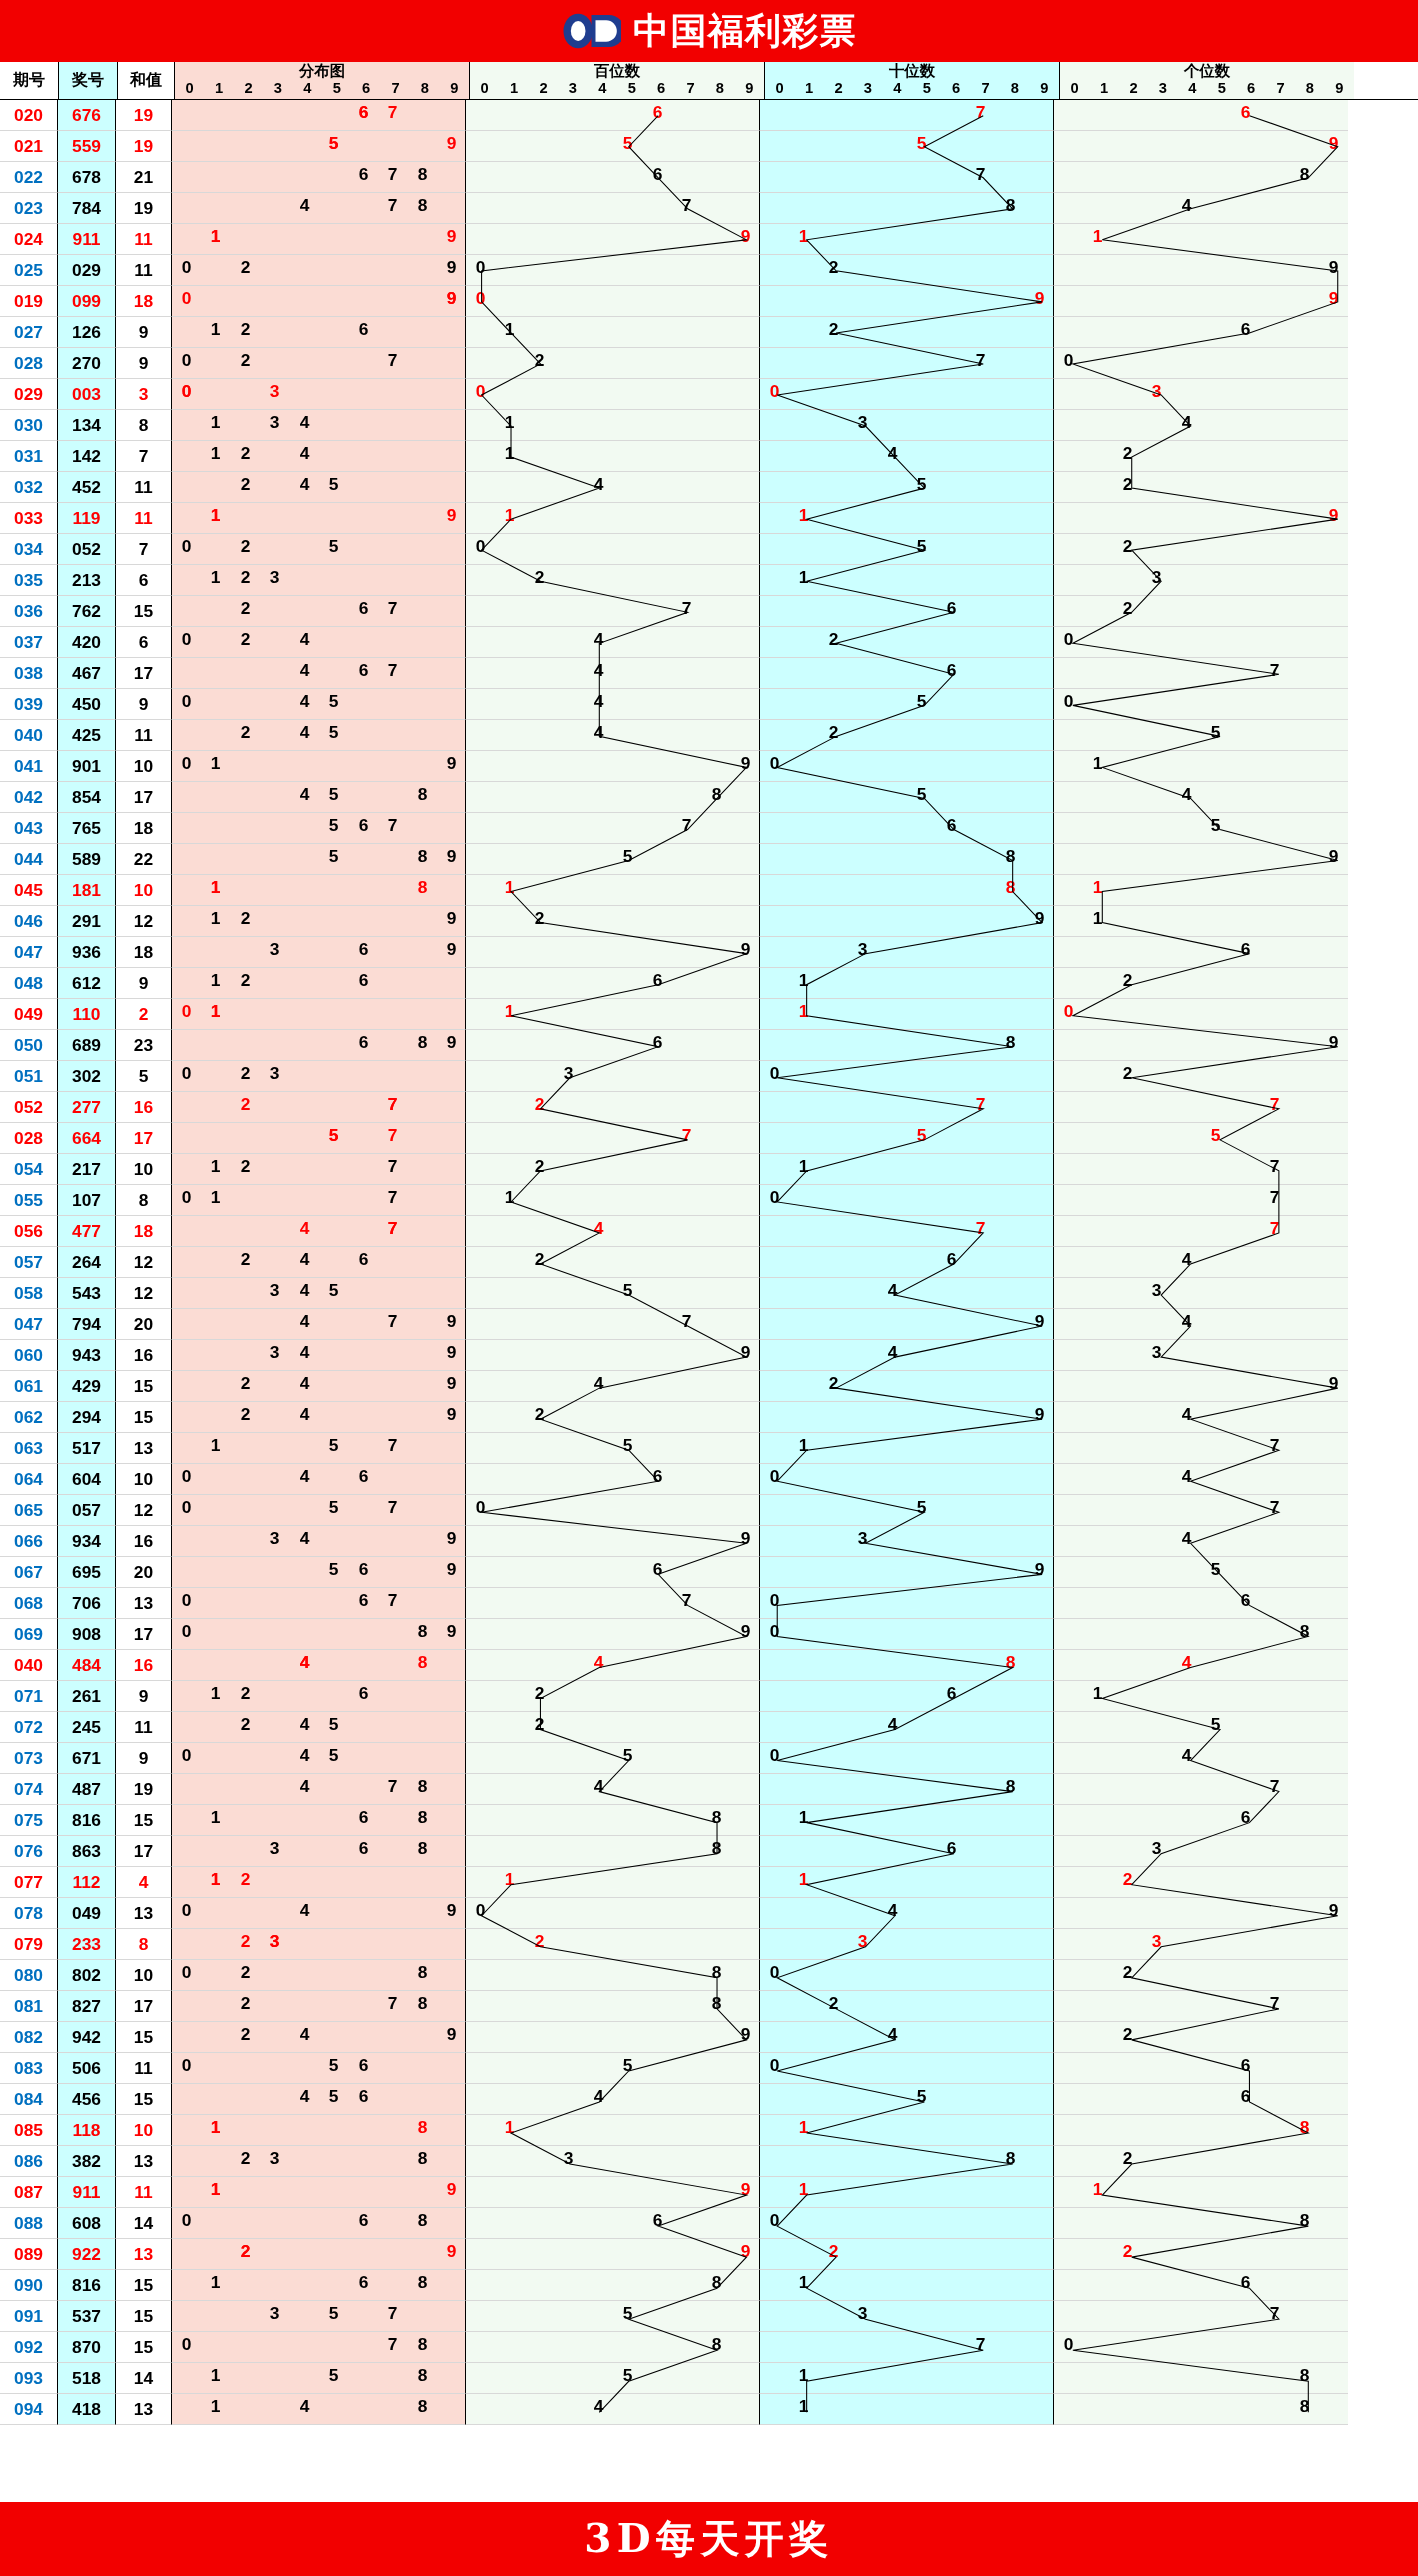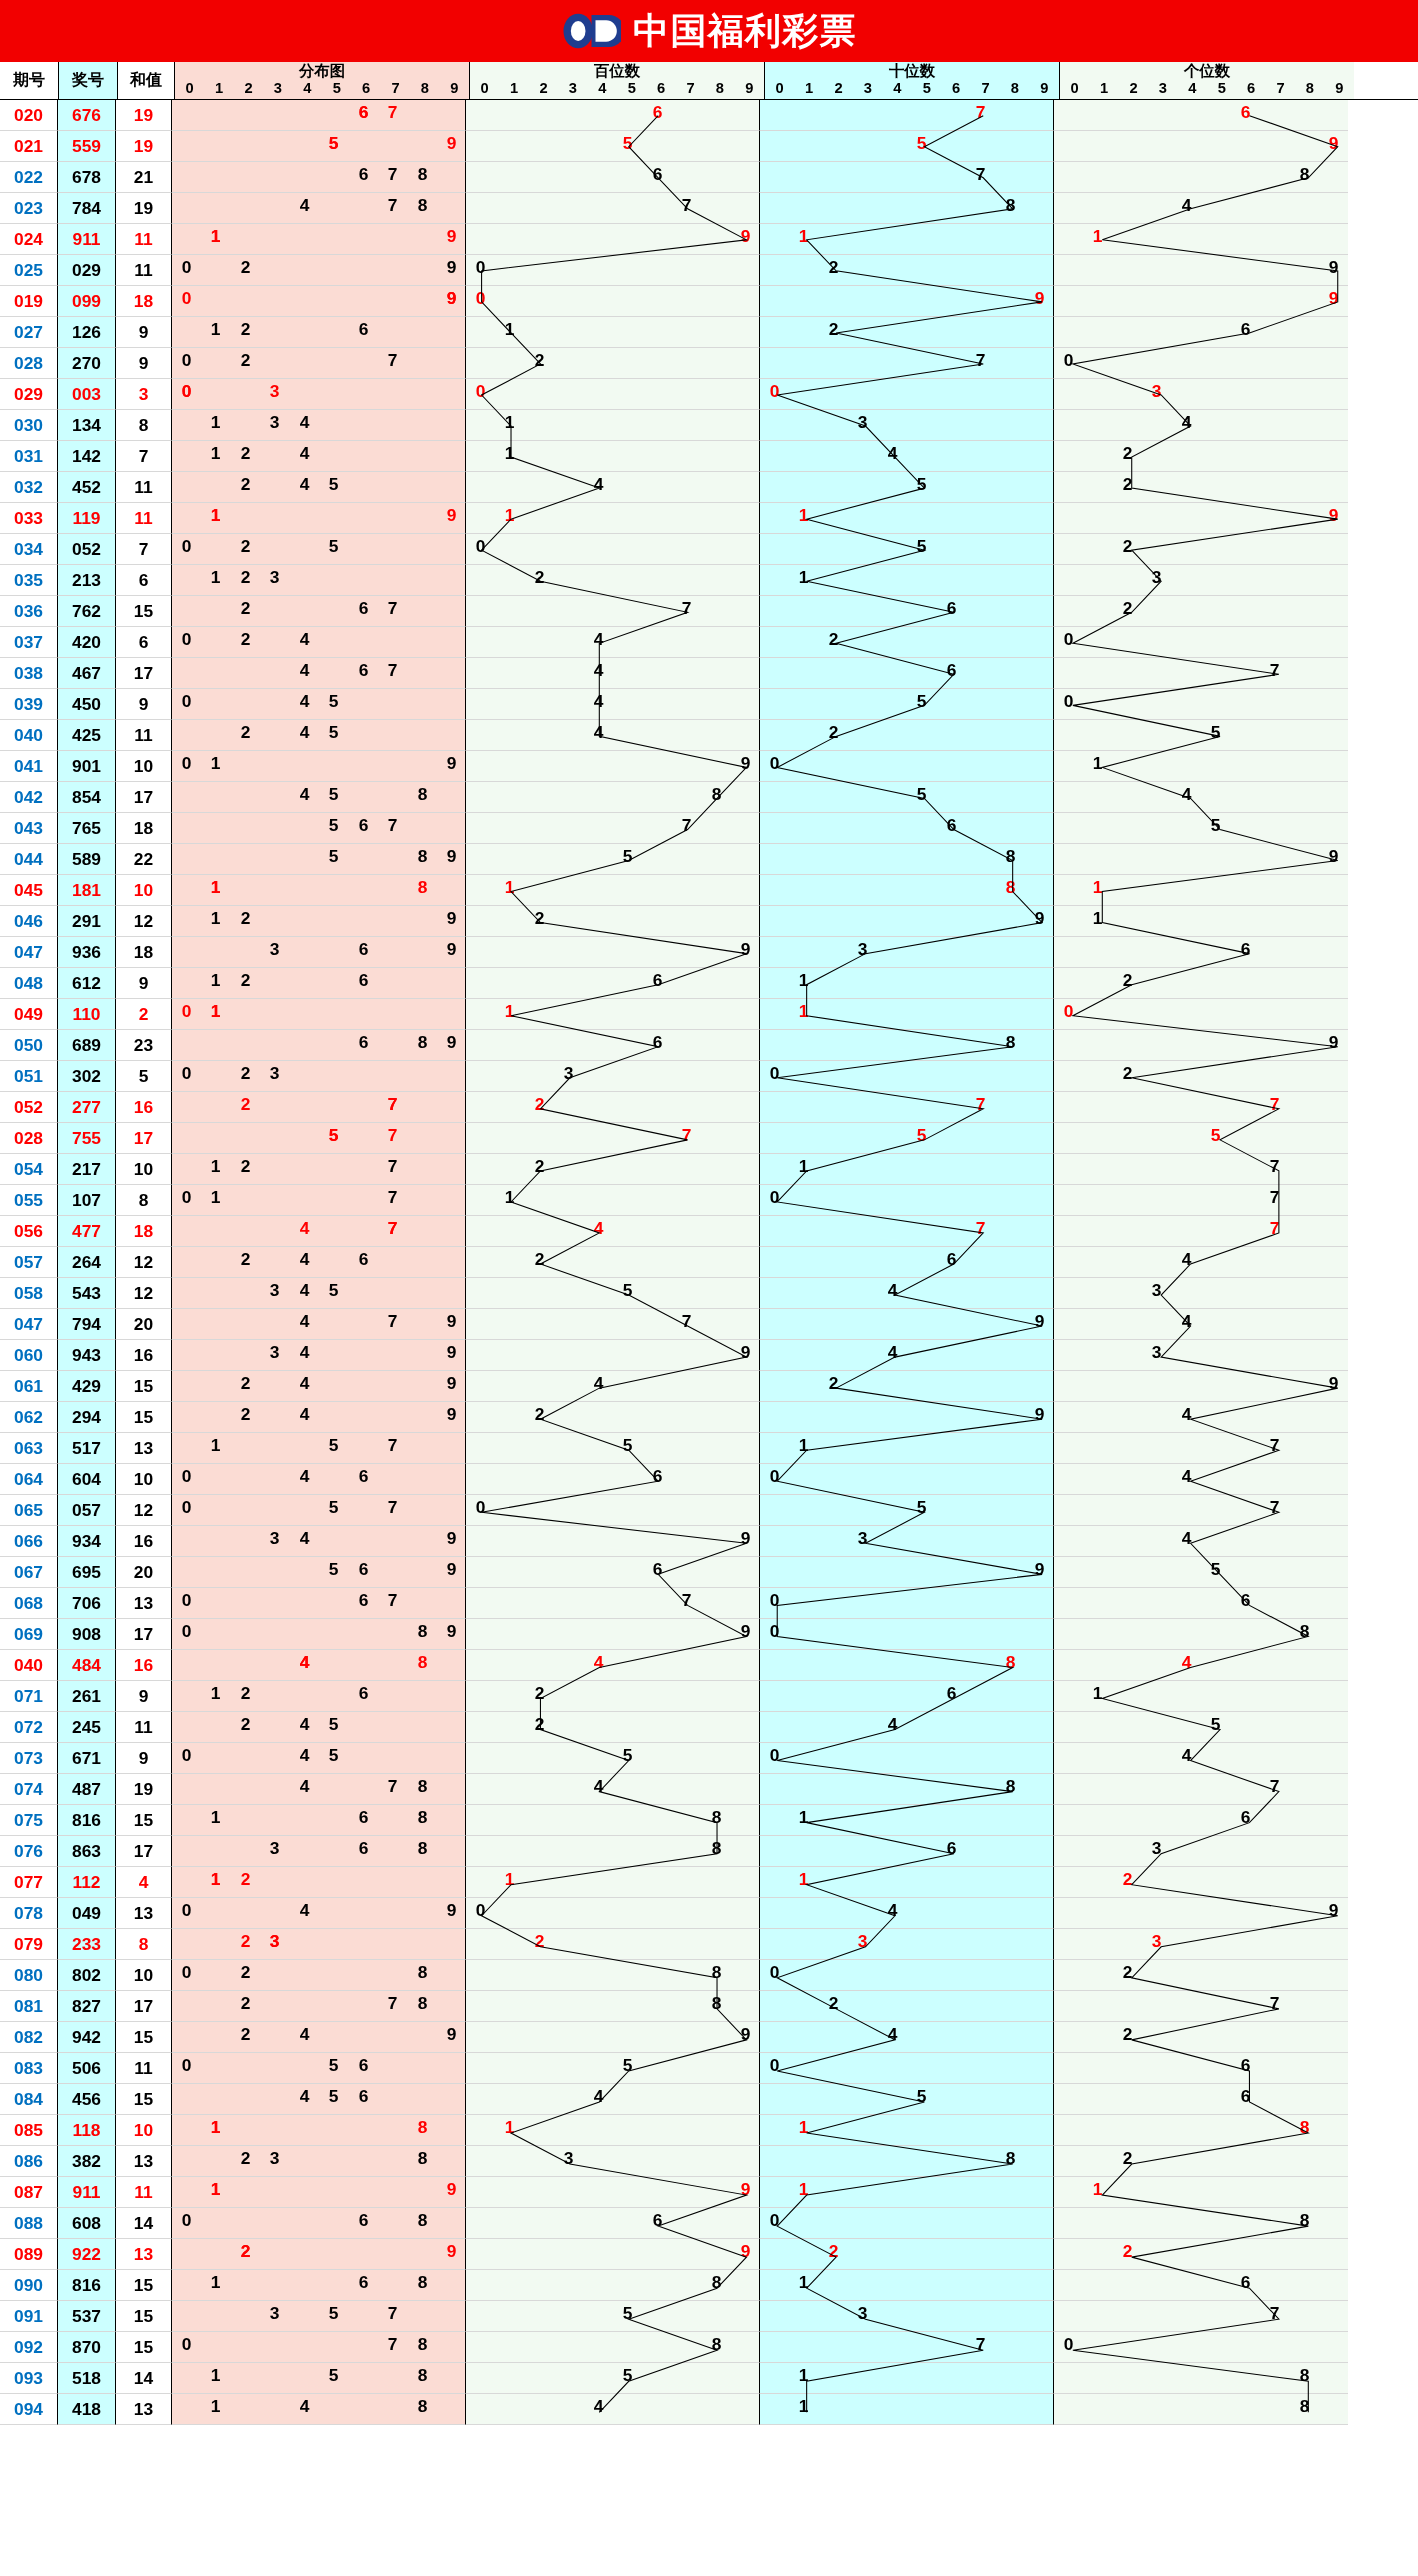--- a/index.html
+++ b/index.html
@@ -755,21 +755,21 @@
             </div>
             <div class="cell c-t" style="height:31px">
               <div class="slot red" style="left:206px">7</div>
             </div>
             <div class="cell c-o" style="height:31px;border-right:none">
               <div class="slot red" style="left:206px">7</div>
             </div>
           </div>
           <div class="row" style="height:31px">
             <div class="cell c-issue issue-red" style="height:31px">028</div>
-            <div class="cell c-num red" style="height:31px">755</div>
+            <div class="cell c-num red" style="height:31px">664</div>
             <div class="cell c-sum red" style="height:31px">17</div>
             <div class="cell c-dist" style="height:31px">
               <div class="slot red" style="left:206px">7</div>
               <div class="slot red" style="left:147px">5</div>
               <div class="slot red" style="left:147px">5</div>
             </div>
             <div class="cell c-h" style="height:31px">
               <div class="slot red" style="left:206px">7</div>
             </div>
             <div class="cell c-t" style="height:31px">
@@ -1561,14 +1561,17 @@
         </div>
       <svg class="lines" id="polylines" width="1418" height="2328" viewBox="0 0 2120 3480">
           <polyline points="984,23.2 940,69.6 984,116 1028,162.39999999999998 1116,208.79999999999998 720,255.2 720,301.59999999999997 764,348 808,394.4 720,440.79999999999995 764,487.2 764,533.6 896,580 764,626.4 720,672.8000000000001 808,719.2 1028,765.6 896,812 896,858.4 896,904.8000000000001 896,951.2 1116,997.6 1072,1044 1028,1090.4 940,1136.8 764,1183.2 808,1229.6 1116,1276 984,1322.4 764,1368.8 984,1415.2 852,1461.6 808,1508 1028,1554.4 808,1600.8 764,1647.2 896,1693.6 808,1740 940,1786.4 1028,1832.8 1116,1879.2 896,1925.6 808,1972 940,2018.4 984,2064.7999999999997 720,2111.2 1116,2157.6 984,2203.9999999999995 1028,2250.3999999999996 1116,2296.7999999999997 896,2343.2 808,2389.6 808,2435.9999999999995 940,2482.3999999999996 896,2528.7999999999997 1072,2575.2 1072,2621.6 764,2667.9999999999995 720,2714.3999999999996 808,2760.7999999999997 1072,2807.2 1072,2853.6 1116,2899.9999999999995 940,2946.3999999999996 896,2992.7999999999997 764,3039.2 852,3085.6 1116,3131.9999999999995 984,3178.3999999999996 1116,3224.7999999999997 1072,3271.2 940,3317.6 1072,3363.9999999999995 940,3410.3999999999996 896,3456.7999999999997" fill="none" stroke="#000" stroke-width="1.6"></polyline>
           <polyline points="1470,23.2 1382,69.6 1470,116 1514,162.39999999999998 1206,208.79999999999998 1250,255.2 1558,301.59999999999997 1250,348 1470,394.4 1162,440.79999999999995 1294,487.2 1338,533.6 1382,580 1206,626.4 1382,672.8000000000001 1206,719.2 1426,765.6 1250,812 1426,858.4 1382,904.8000000000001 1250,951.2 1162,997.6 1382,1044 1426,1090.4 1514,1136.8 1514,1183.2 1558,1229.6 1294,1276 1206,1322.4 1206,1368.8 1514,1415.2 1162,1461.6 1470,1508 1382,1554.4 1206,1600.8 1162,1647.2 1470,1693.6 1426,1740 1338,1786.4 1558,1832.8 1338,1879.2 1250,1925.6 1558,1972 1206,2018.4 1162,2064.7999999999997 1382,2111.2 1294,2157.6 1558,2203.9999999999995 1162,2250.3999999999996 1162,2296.7999999999997 1514,2343.2 1426,2389.6 1338,2435.9999999999995 1162,2482.3999999999996 1514,2528.7999999999997 1206,2575.2 1426,2621.6 1206,2667.9999999999995 1338,2714.3999999999996 1294,2760.7999999999997 1162,2807.2 1250,2853.6 1338,2899.9999999999995 1162,2946.3999999999996 1382,2992.7999999999997 1206,3039.2 1514,3085.6 1206,3131.9999999999995 1162,3178.3999999999996 1250,3224.7999999999997 1206,3271.2 1294,3317.6 1470,3363.9999999999995 1206,3410.3999999999996 1206,3456.7999999999997" fill="none" stroke="#000" stroke-width="1.6"></polyline>
           <polyline points="1868,23.2 2000,69.6 1956,116 1780,162.39999999999998 1648,208.79999999999998 2000,255.2 2000,301.59999999999997 1868,348 1604,394.4 1736,440.79999999999995 1780,487.2 1692,533.6 1692,580 2000,626.4 1692,672.8000000000001 1736,719.2 1692,765.6 1604,812 1912,858.4 1604,904.8000000000001 1824,951.2 1648,997.6 1780,1044 1824,1090.4 2000,1136.8 1648,1183.2 1648,1229.6 1868,1276 1692,1322.4 1604,1368.8 2000,1415.2 1692,1461.6 1912,1508 1824,1554.4 1912,1600.8 1912,1647.2 1912,1693.6 1780,1740 1736,1786.4 1780,1832.8 1736,1879.2 2000,1925.6 1780,1972 1912,2018.4 1780,2064.7999999999997 1912,2111.2 1780,2157.6 1824,2203.9999999999995 1868,2250.3999999999996 1956,2296.7999999999997 1780,2343.2 1648,2389.6 1824,2435.9999999999995 1780,2482.3999999999996 1912,2528.7999999999997 1868,2575.2 1736,2621.6 1692,2667.9999999999995 2000,2714.3999999999996 1736,2760.7999999999997 1692,2807.2 1912,2853.6 1692,2899.9999999999995 1868,2946.3999999999996 1868,2992.7999999999997 1956,3039.2 1692,3085.6 1648,3131.9999999999995 1956,3178.3999999999996 1692,3224.7999999999997 1868,3271.2 1912,3317.6 1604,3363.9999999999995 1956,3410.3999999999996 1956,3456.7999999999997" fill="none" stroke="#000" stroke-width="1.6"></polyline>
         </svg>
     </div>
 
   </div>
 
+  <div class="footer">
+    <div class="footer-text">3D每天开奖</div>
+  </div>
 </div>
 
 
 </body></html>

